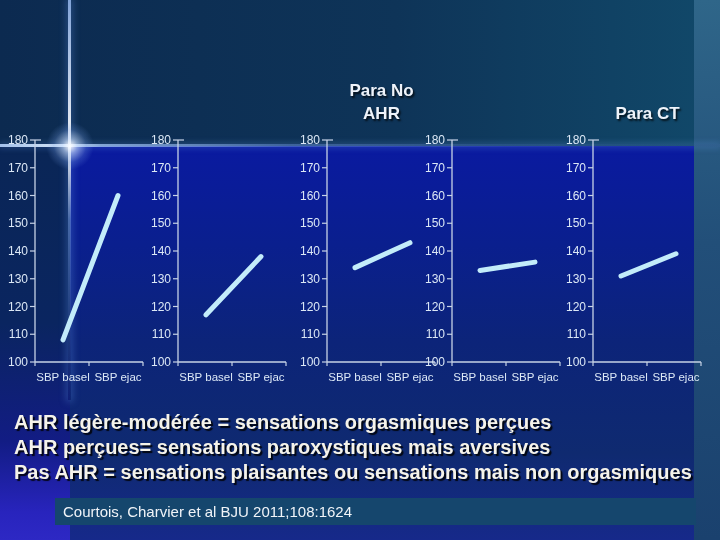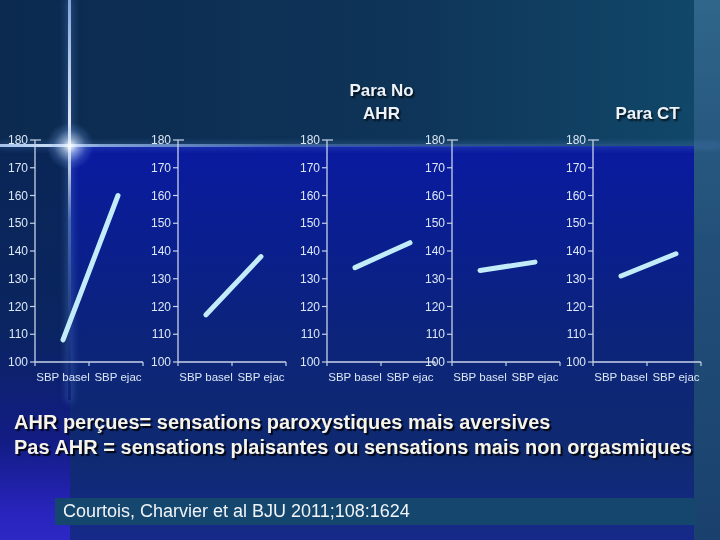--- a/index.html
+++ b/index.html
@@ -50,21 +50,21 @@
   #notes{position:absolute;left:14px;top:410px;width:700px;}
   .note{
     font-size:20px;font-weight:bold;color:#f5f3ea;line-height:25px;
     text-shadow:2px 2px 1px rgba(0,0,0,.85);white-space:nowrap;
   }
   
   #citation{
     position:absolute;left:55px;top:498px;width:641px;height:27px;
     background:#15466d;display:flex;align-items:center;
   }
-  #citation .c{font-size:18px;color:#f0f4f8;padding-left:8px;white-space:nowrap;}
+  #citation .c{font-size:15px;color:#f0f4f8;padding-left:8px;white-space:nowrap;}
 </style>
 </head>
 <body>
 
 <div id="slide">
 
   <div class="bg" id="bg-top"></div>
   <div class="bg" id="bg-bottom"></div>
   <div class="bg" id="bg-left-col"></div>
   <div class="bg" id="bg-right-strip"></div>
@@ -228,20 +228,21 @@
           <line x1="89" y1="234" x2="89" y2="238" stroke="#c7d3e6" stroke-width="1.2"></line>
           <line x1="143" y1="234" x2="143" y2="238" stroke="#c7d3e6" stroke-width="1.2"></line>
           <line x1="63" y1="147.975" x2="118" y2="125.775" stroke="#c3ecfa" stroke-width="5" stroke-linecap="round"></line>
           <text x="63" y="253" fill="#dce8f6" font-size="11.5" text-anchor="middle" font-family="&quot;Liberation Sans&quot;,sans-serif">SBP basel</text>
           <text x="118" y="253" fill="#dce8f6" font-size="11.5" text-anchor="middle" font-family="&quot;Liberation Sans&quot;,sans-serif">SBP ejac</text>
         </svg>
       </div>
     </div>
 
   <div id="notes">
+    <div class="note">AHR légère-modérée = sensations orgasmiques perçues</div>
     <div class="note">AHR perçues= sensations paroxystiques mais aversives</div>
     <div class="note">Pas AHR = sensations plaisantes ou sensations mais non orgasmiques</div>
   </div>
 
   <div id="citation">
     <div class="c">Courtois, Charvier et al BJU 2011;108:1624</div>
   </div>
 </div>
 
 </body></html>

